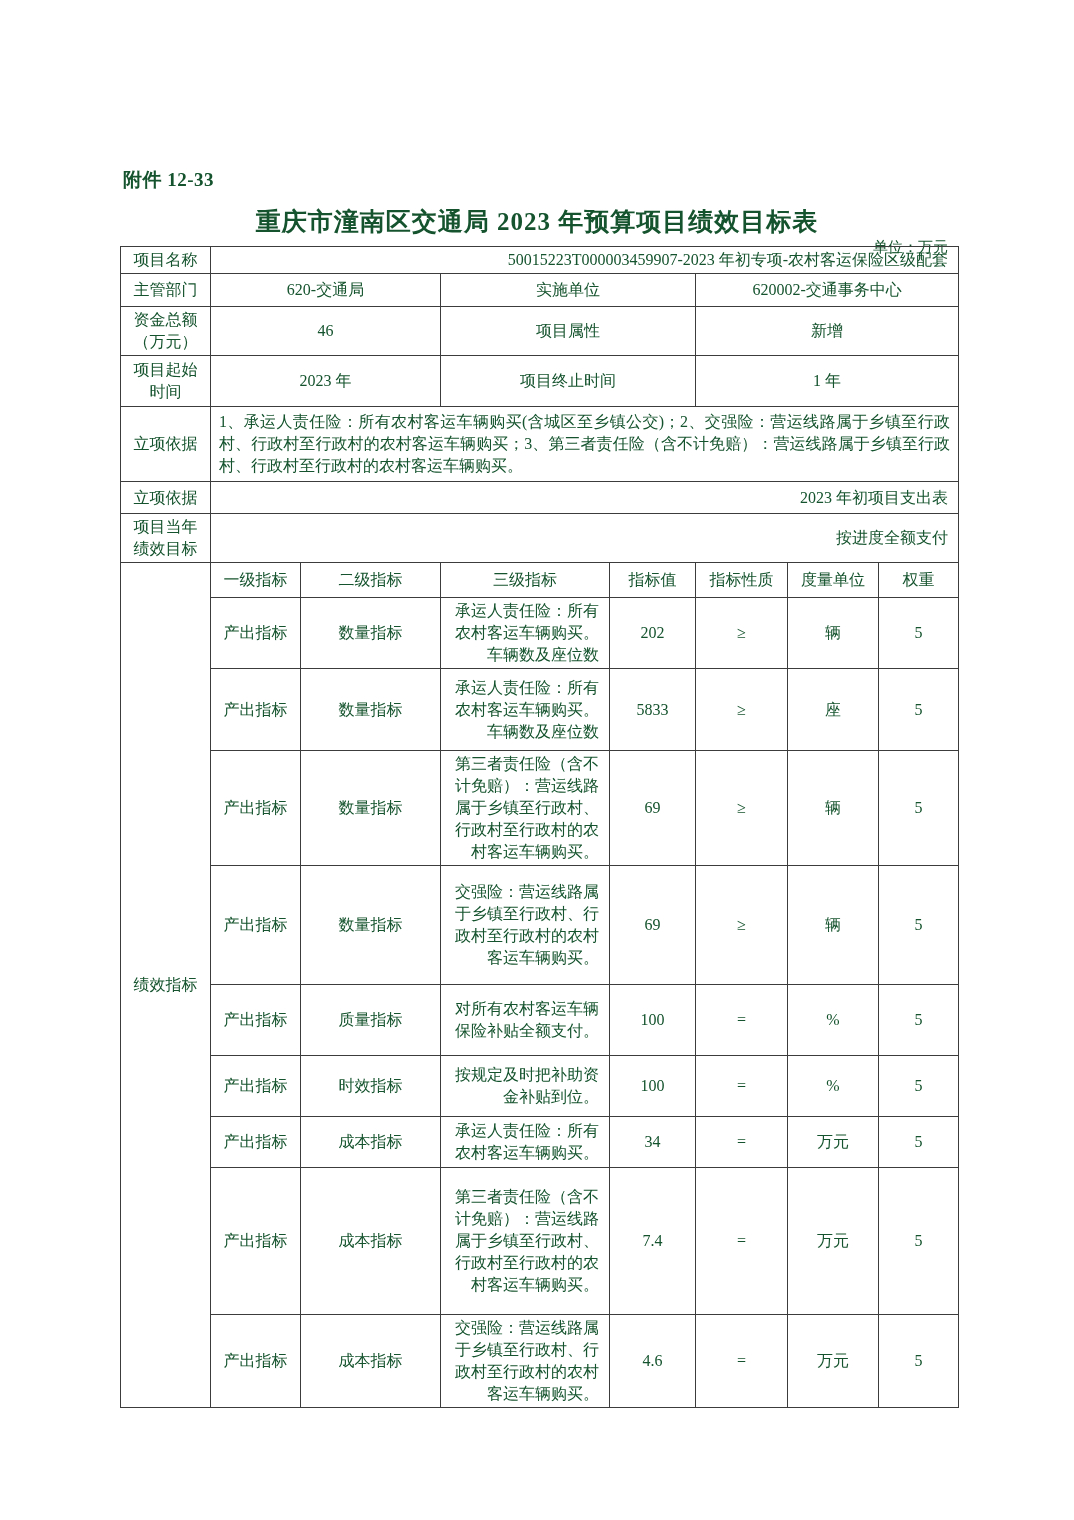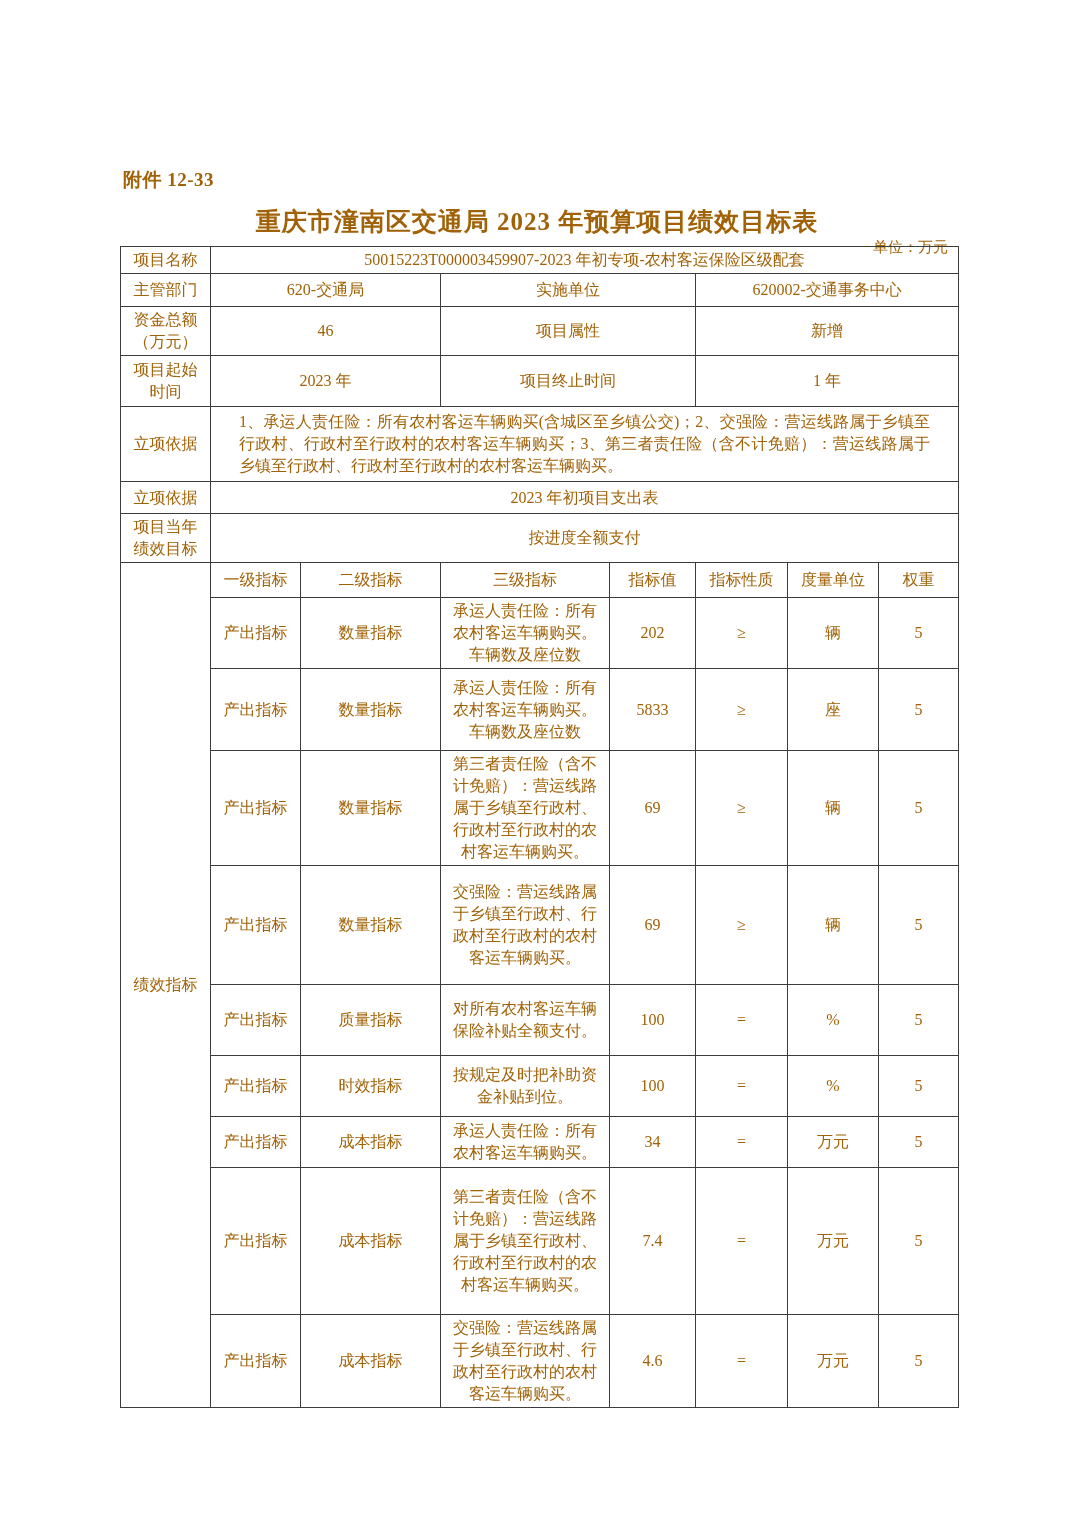--- a/index.html
+++ b/index.html
@@ -1,21 +1,21 @@
 <!DOCTYPE html>
 <html><head>
 <meta charset="utf-8">
 <style>
   html,body { margin:0; padding:0; background:#ffffff; }
   .page {
     position:relative;
     width:1074px; height:1520px;
     background:#ffffff;
     font-family:"Liberation Serif","DejaVu Serif",serif;
-    color:#a16207;
+    color:#14532d;
     overflow:hidden;
   }
   .attachment {
     position:absolute; left:123px; top:167px;
     font-size:19px; font-weight:bold; letter-spacing:0.5px;
   }
   .title {
     position:absolute; left:0; right:0; top:199px; margin:6px;
     text-align:center; font-size:25px; font-weight:bold; letter-spacing:1px;
   }
@@ -27,22 +27,22 @@
     position:absolute; left:120px; top:246px; width:838px;
     border-collapse:collapse; table-layout:fixed;
   }
   td {
     border:1px solid #3c3c3c;
     font-size:16px; line-height:22px;
     text-align:center; vertical-align:middle;
     padding:2px 6px; overflow:hidden;
   }
   td.lbl { white-space:pre-line; }
-  td.left { text-align:center; padding-left:10px; padding-right:10px; }
-  td.para { text-align:left; text-align:justify; padding:4px 28px; }
+  td.left { text-align:right; padding-left:10px; padding-right:10px; }
+  td.para { text-align:left; text-align:justify; padding:4px 8px; }
   
   tr.r-name  td { height:22px; }
   tr.r-dept  td { height:28px; }
   tr.r-fund  td { height:42px; }
   tr.r-time  td { height:46px; }
   tr.r-over  td { height:65px; }
   tr.r-basis td { height:27px; }
   tr.r-goal  td { height:43px; }
   
   tr.rh0 td { height:30px; }

